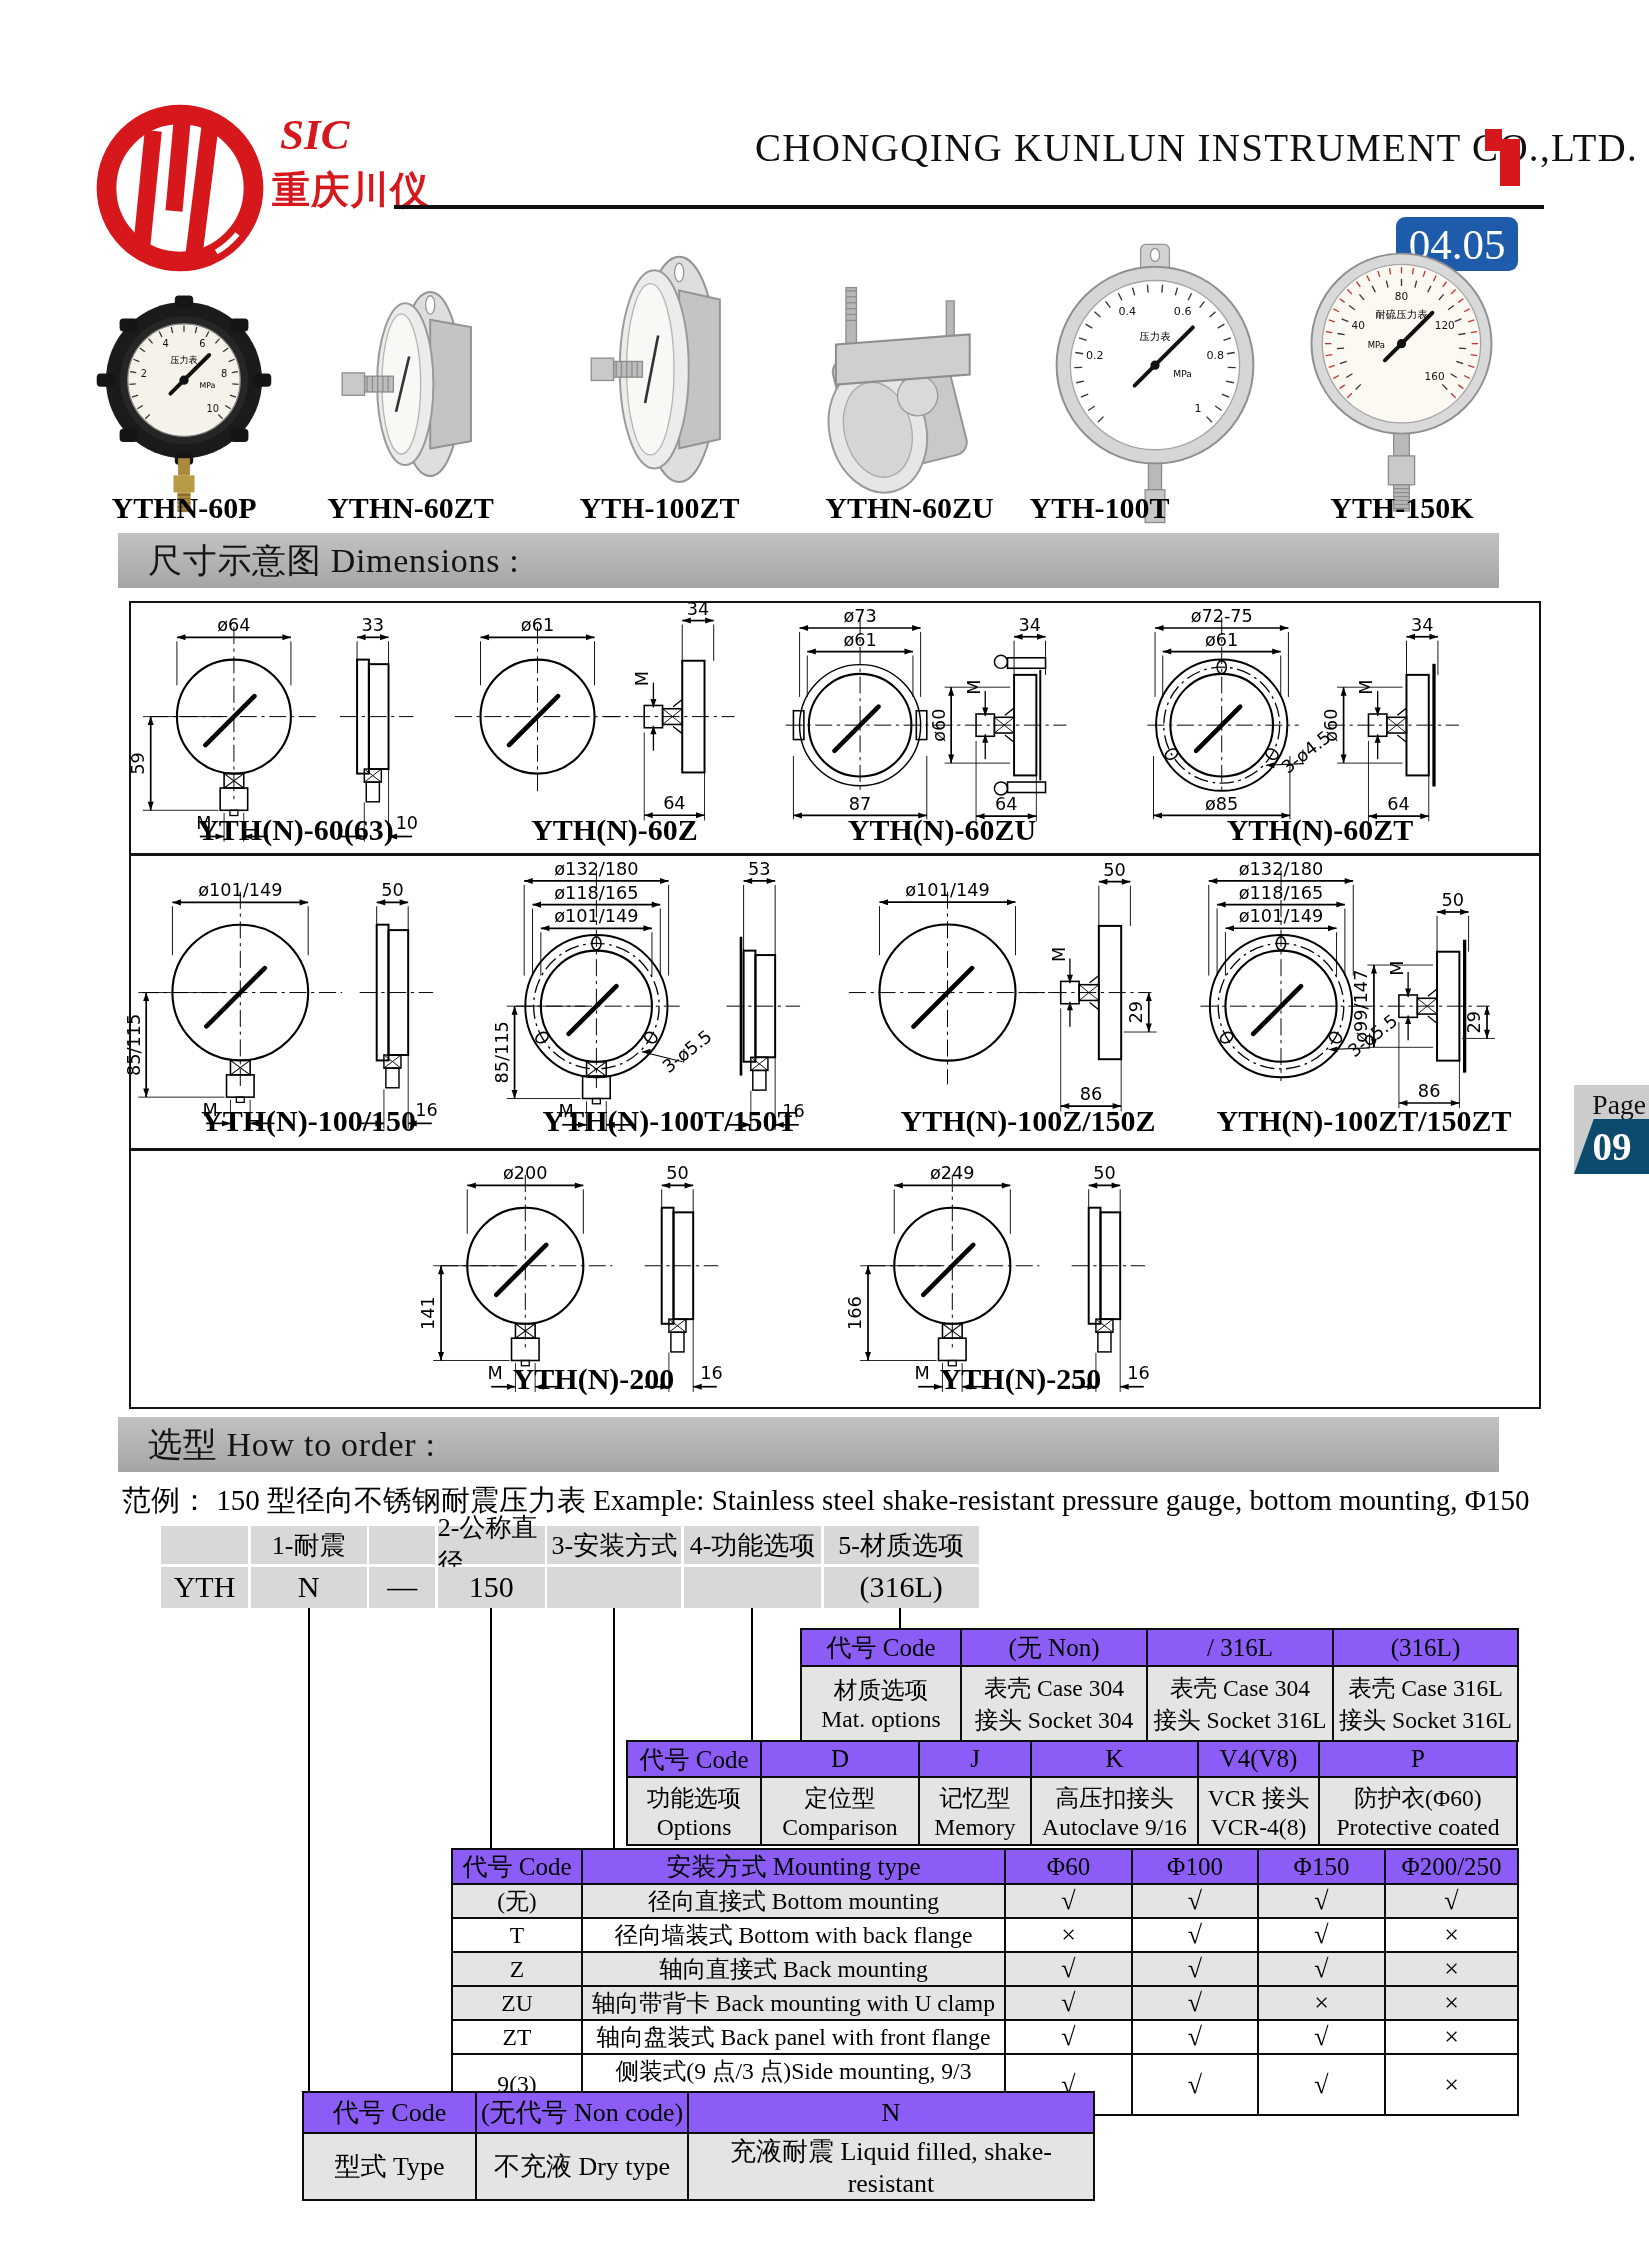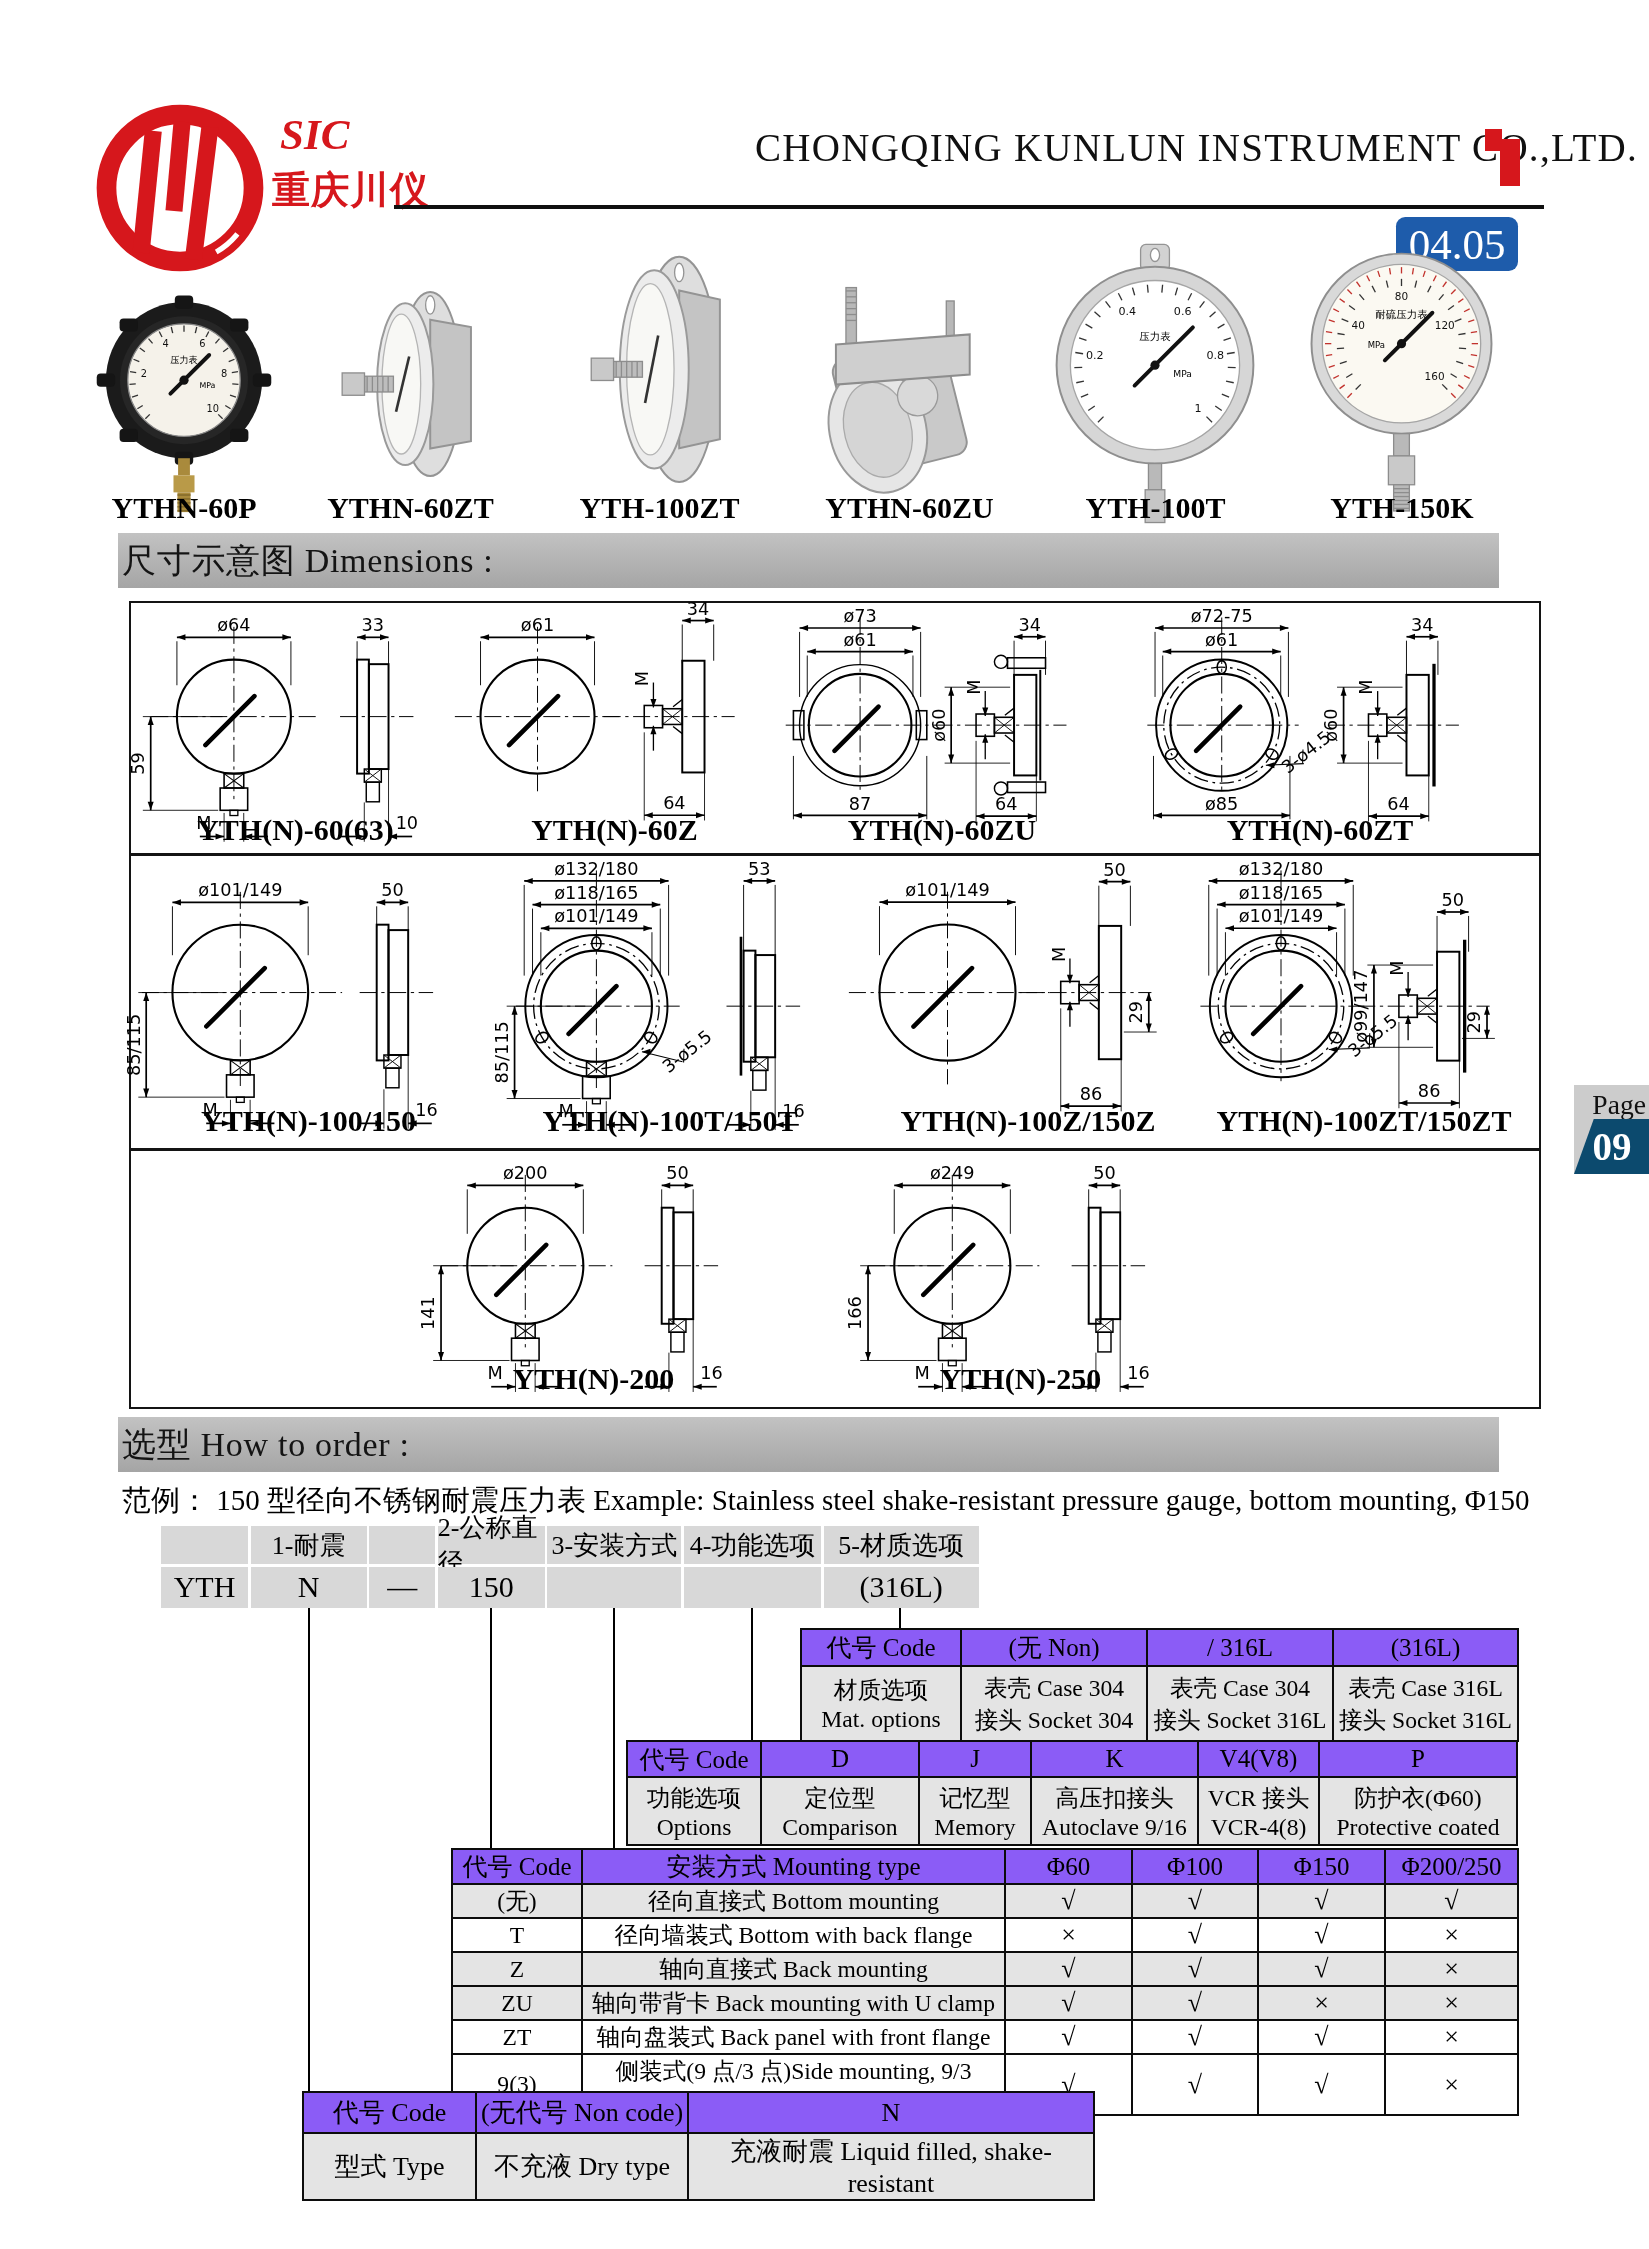--- a/index.html
+++ b/index.html
@@ -12,21 +12,21 @@
   #header-rule{left:394px;top:205px;width:1150px;height:3.9px;background:#101010;}
   #red-mark-a{left:1485px;top:129px;width:17px;height:22px;background:#d6171c;}
   #red-mark-b{left:1500px;top:139px;width:19.7px;height:47px;background:#d6171c;}
   #page-badge{left:1396px;top:217px;width:122px;height:54px;background:#1e5cab;border-radius:9.2px;
     color:#fff;font-family:"Liberation Serif",serif;font-size:43px;display:flex;align-items:center;justify-content:center;}
   #logo-sic{left:280px;top:110px;font-family:"Liberation Serif",serif;font-style:italic;font-weight:bold;
     font-size:43px;color:#d6171c;}
   #logo-cn{left:272px;top:165px;font-size:38px;font-weight:bold;color:#d6171c;letter-spacing:1.3px;}
   
   .bar{left:118px;width:1381px;height:55px;background:linear-gradient(180deg,#c2c2c2,#a5a5a5);
-    display:flex;align-items:center;padding-left:4px;box-sizing:border-box;
+    display:flex;align-items:center;padding-left:30px;box-sizing:border-box;
     font-family:"Liberation Serif",serif;font-size:34px;color:#141414;letter-spacing:0.7px;}
   
   .plabel{font-family:"Liberation Serif",serif;font-weight:bold;font-size:30px;text-align:center;color:#000;}
   
   #dims-box{left:129px;top:601px;width:1412px;height:808px;border:2.6px solid #141414;box-sizing:border-box;background:#fff;}
   .rowsep{left:129px;width:1412px;height:2.6px;background:#141414;}
   .caption{font-family:"Liberation Serif",serif;font-weight:bold;font-size:30px;text-align:center;color:#000;white-space:nowrap;}
   
   #example-line{left:122px;top:1481px;width:1444px;font-family:"Liberation Serif",serif;font-size:29px;color:#000;white-space:nowrap;}
   #order-grid{left:161px;top:1526px;display:grid;grid-template-columns:87px 116px 66px 107px 134px 137px 155px;
@@ -223,21 +223,21 @@
           <text x="271.9162523524647" y="173.09189581442604" font-size="17" fill="#111" text-anchor="middle" font-family="DejaVu Sans, sans-serif">0.8</text>
           <text x="245.80477127078248" y="253.4547712707825" font-size="17" fill="#111" text-anchor="middle" font-family="DejaVu Sans, sans-serif">1</text>
           <text x="180" y="142.674" font-size="16" fill="#000" text-anchor="middle" font-family="DejaVu Sans, sans-serif">压力表</text>
           <text x="222.02800000000002" y="199.71200000000002" font-size="14" fill="#000" text-anchor="middle" font-family="DejaVu Sans, sans-serif">MPa</text>
           <line x1="148.89928" y1="212.80072" x2="237.75848" y2="123.94152000000003" stroke="#111" stroke-width="6" stroke-linecap="round"></line>
           <circle cx="180" cy="181.70000000000002" r="7" fill="#111"></circle>
           <rect x="170" y="331.8" width="20" height="40" fill="#b9b9b9" stroke="#8d8d8d" stroke-width="2"></rect>
           <rect x="165" y="371.8" width="30" height="50" fill="#c6c6c6" stroke="#8d8d8d" stroke-width="2"></rect>
         </svg>
       </div>
-      <div class="abs plabel" style="left:1024px;top:491px;width:263px;">YTH-100T</div>
+      <div class="abs plabel" style="left:968px;top:491px;width:263px;">YTH-100T</div>
       <div class="abs" style="left:1277px;top:236px;width:249px;height:269px;">
         <svg width="249" height="269" viewBox="0 0 380 410">
           <circle cx="190" cy="164" r="137.35" fill="#d9d9d9" stroke="#8f8f8f" stroke-width="3"></circle>
           <circle cx="190" cy="164" r="120.868" fill="#fbf9f2" stroke="#a5a5a5" stroke-width="2"></circle>
           <line x1="114.24552921114159" y1="239.75447078885838" x2="107.44705106342353" y2="246.55294893657646" stroke="#c2322d" stroke-width="2"></line>
           <line x1="103.32758234162874" y1="226.9711974338495" x2="95.54928844921082" y2="232.62245874201548" stroke="#c2322d" stroke-width="2"></line>
           <line x1="94.54379804412756" y1="212.6373642085968" x2="85.97721581731851" y2="217.00225586834267" stroke="#c2322d" stroke-width="2"></line>
           <line x1="88.11046223975131" y1="197.10591765837128" x2="78.96652936383157" y2="200.0769615507892" stroke="#c2322d" stroke-width="2"></line>
           <line x1="84.18598500702112" y1="180.75929354315502" x2="74.68985545636916" y2="182.26333270728435" stroke="#c2322d" stroke-width="2"></line>
           <line x1="82.867" y1="164" x2="73.25250000000001" y2="163.99999999999997" stroke="#c2322d" stroke-width="2"></line>

